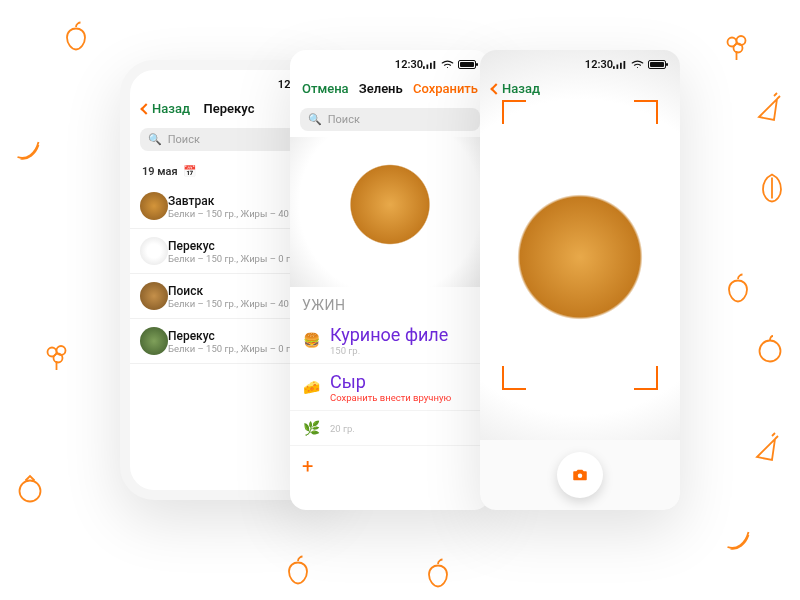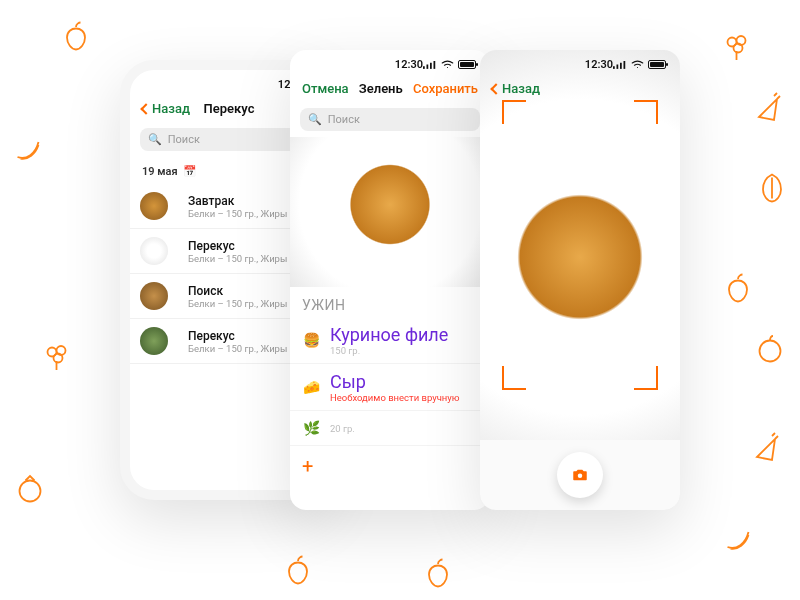--- a/index.html
+++ b/index.html
@@ -15,21 +15,21 @@
 .statusbar{display:flex;justify-content:flex-end;align-items:center;padding:8px 14px 4px;font-size:11px;font-weight:600;color:#111}
 .status-icons{display:flex;gap:4px;align-items:center}
 .status-icons span{display:inline-block}
 .nav{display:flex;align-items:center;justify-content:space-between;padding:6px 12px;font-size:13px}
 .nav .back{color:#15803d;display:flex;align-items:center;gap:2px;font-weight:500}
 .nav .title{font-weight:600;color:#111}
 .nav .save{color:#ff6a00;font-weight:500}
 .search{margin:6px 10px;background:#eee;border-radius:8px;padding:5px 8px;display:flex;align-items:center;gap:6px;font-size:11px;color:#9a9a9a}
 .datebar{display:flex;align-items:center;gap:6px;padding:8px 12px 4px;font-size:11px;font-weight:600;color:#333}
 .list{margin-top:2px}
-.row{display:flex;align-items:center;gap:20px;padding:8px 10px;border-bottom:1px solid #f0f0f0;background:#fff}
+.row{display:flex;align-items:center;gap:0;padding:8px 10px;border-bottom:1px solid #f0f0f0;background:#fff}
 .row .thumb{width:28px;height:28px;border-radius:50%;background:#eee;flex:none;display:flex;align-items:center;justify-content:center;font-size:16px}
 .row .txt{flex:1;min-width:0}
 .row .name{font-size:12px;font-weight:500;color:#111}
 .row .sub{font-size:9.5px;color:#9a9a9a;white-space:nowrap;overflow:hidden;text-overflow:ellipsis}
 .section-head{font-size:14px;color:#9a9a9a;padding:10px 12px 4px;letter-spacing:.5px}
 .row-sm{display:flex;align-items:center;gap:8px;padding:7px 12px;border-bottom:1px solid #f3f3f3}
 .row-sm .ic{width:20px;height:20px;flex:none;display:flex;align-items:center;justify-content:center;font-size:14px}
 .row-sm .name{font-size:18px;color:#6d28d9}
 .row-sm .sub{font-size:9.5px;color:#bdbdbd}
 .row-sm .sub.warn{color:#ff3b30}
@@ -196,21 +196,21 @@
     <div class="ic">🍔</div>
     <div style="flex:1">
           <div class="name">Куриное филе</div>
           <div class="sub">150 гр.</div>
         </div>
   </div>
   <div class="row-sm">
     <div class="ic">🧀</div>
     <div style="flex:1">
           <div class="name">Сыр</div>
-          <div class="sub warn">Необходимо внести вручную</div>
+          <div class="sub warn">Сохранить внести вручную</div>
         </div>
   </div>
   <div class="row-sm">
     <div class="ic">🌿</div>
     <div style="flex:1">
           <div class="sub">20 гр.</div>
         </div>
   </div>
   <div class="add">+</div>
 </div>

